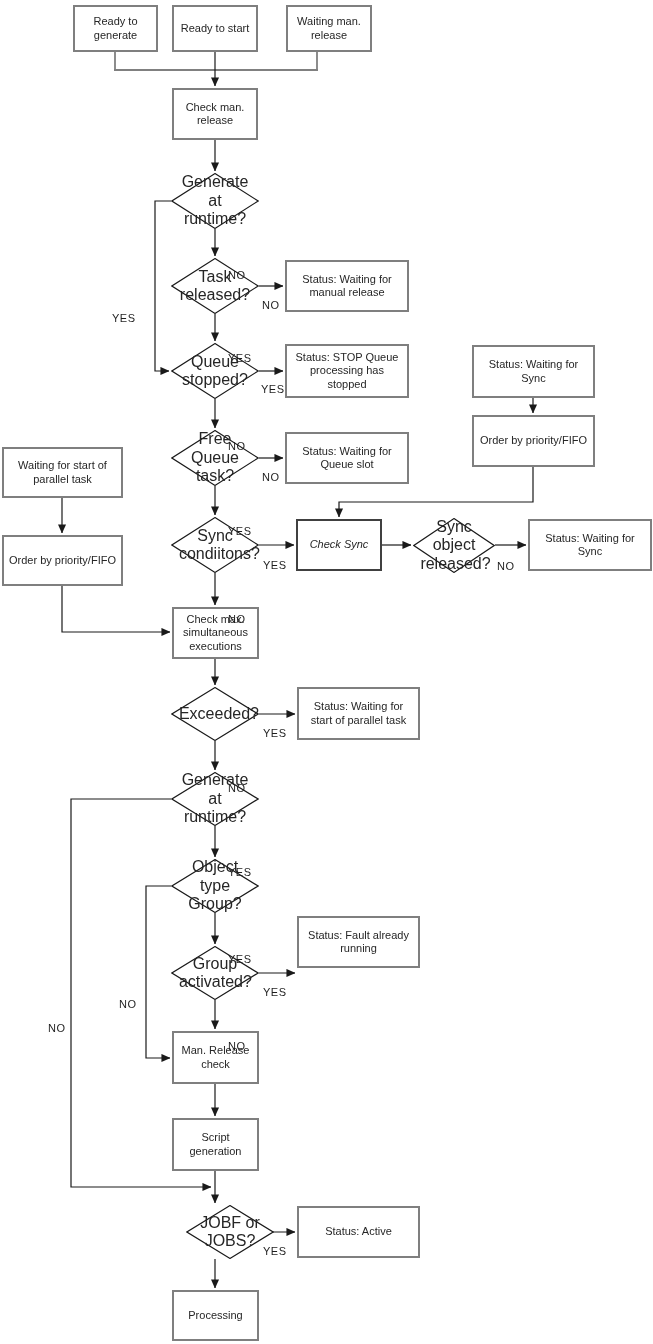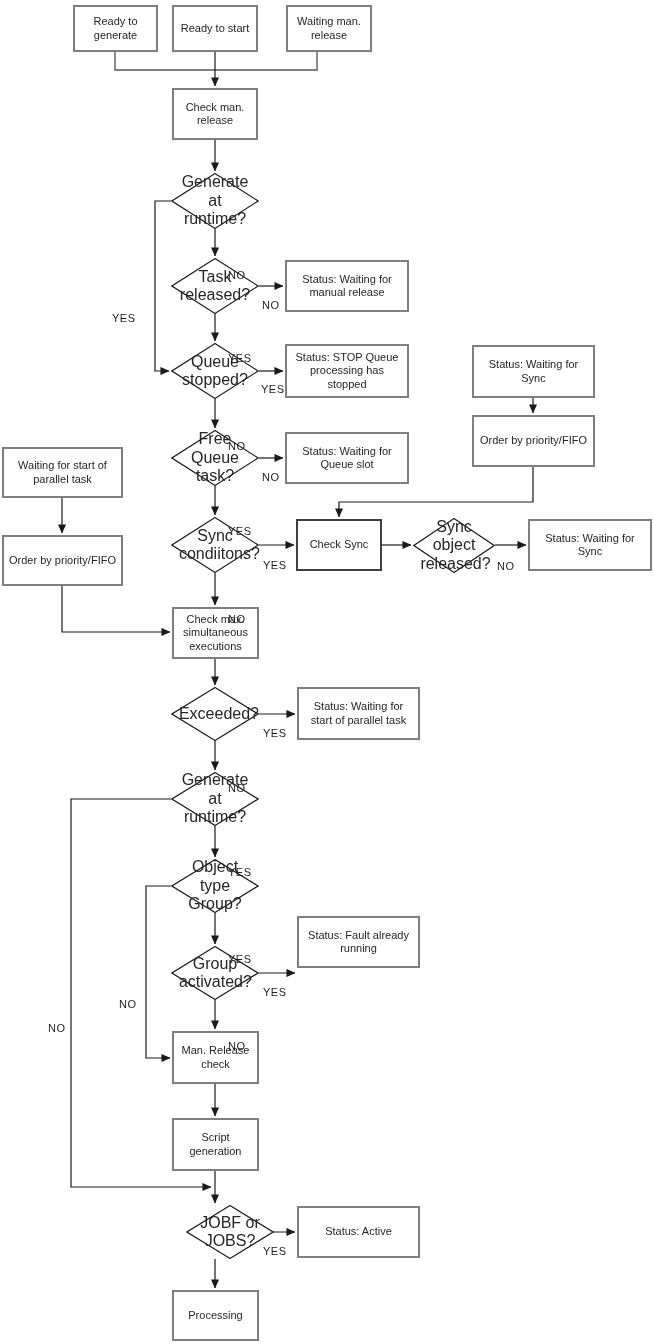--- a/index.html
+++ b/index.html
@@ -6,21 +6,21 @@
   #canvas{
     position:relative;width:653px;height:1344px;background:#ffffff;
     font-family:"Liberation Sans",sans-serif;color:#262626;overflow:hidden;
   }
   #wires{position:absolute;left:0;top:0;width:653px;height:1344px;}
   .node{
     position:absolute;display:flex;align-items:center;justify-content:center;
     text-align:center;font-size:11px;line-height:1.2;box-sizing:border-box;
   }
   .process,.status{background:#ffffff;border:2px solid #7f7f7f;padding:2px 4px;}
-  .dark-border{border-color:#404040;}
+  .dark-border{border-color:#404040;font-style:italic;}
   .decision{background:transparent;border:none;padding:0;}
   .decision svg{position:absolute;left:0;top:0;width:100%;height:100%;}
   .decision .dtext{position:relative;z-index:1;font-size:16px;line-height:1.15;max-width:82%;}
   .elabel{position:absolute;font-size:11px;color:#1f1f1f;letter-spacing:.5px;margin-top:33px;}
 </style>
 </head>
 <body>
 
 <div id="canvas">
 

